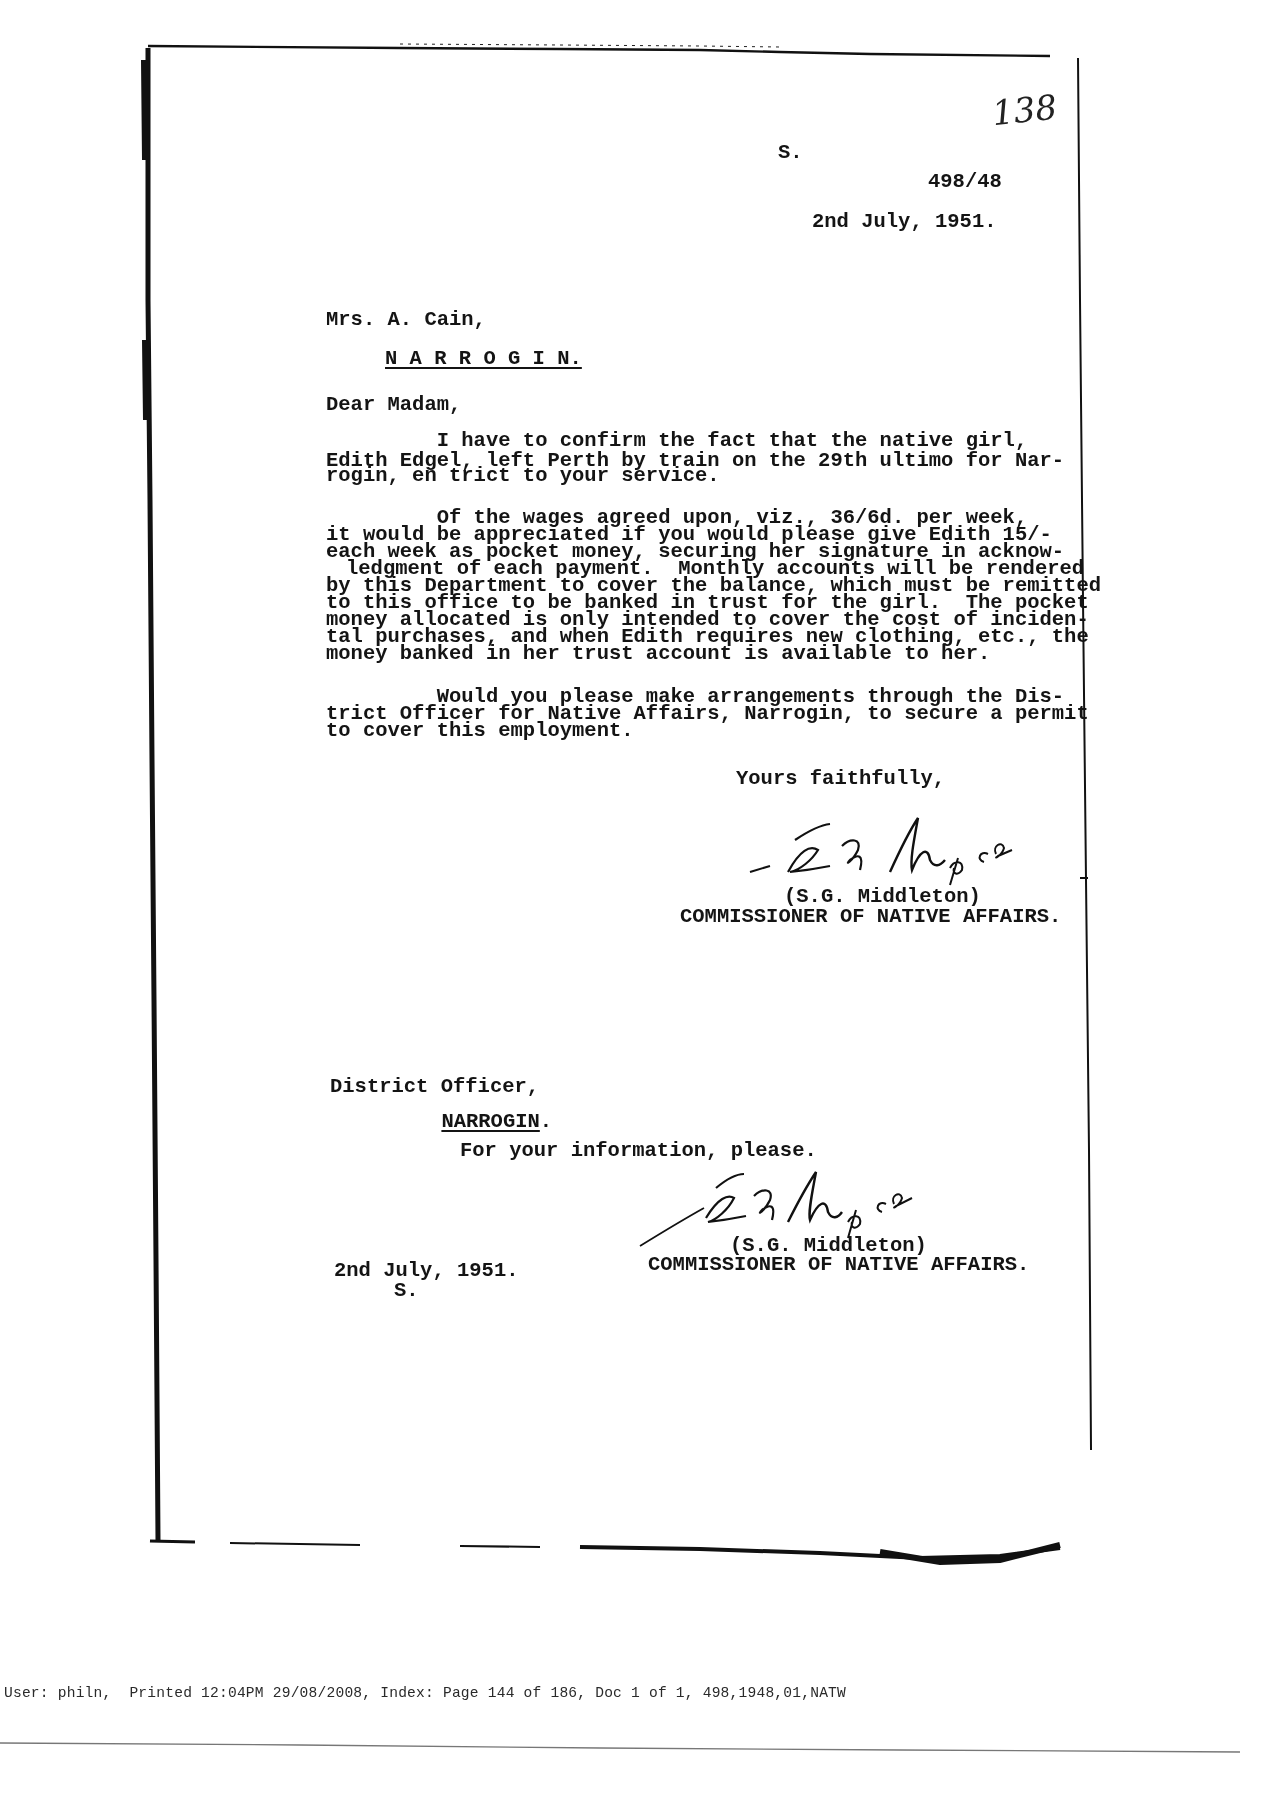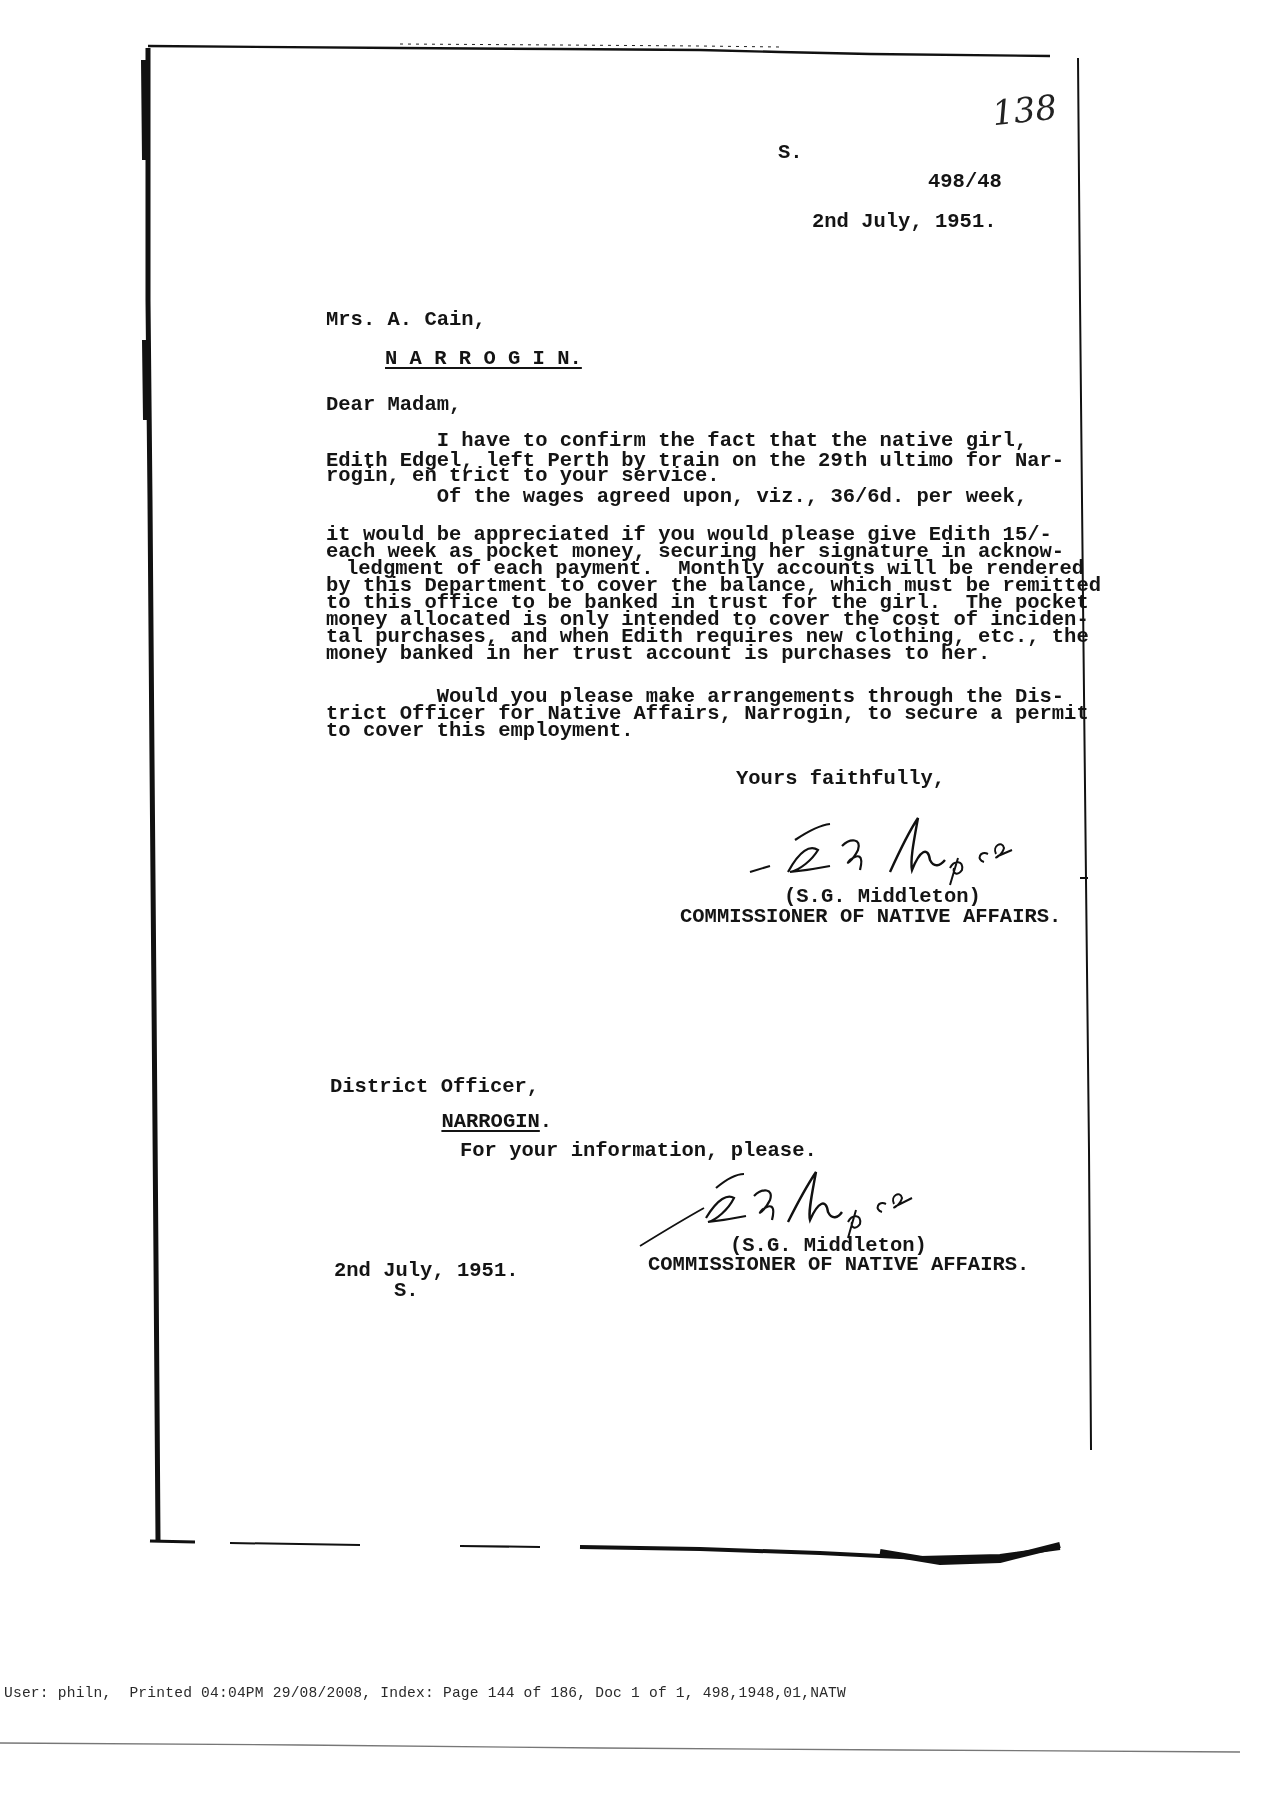--- a/index.html
+++ b/index.html
@@ -65,29 +65,29 @@
 
   <div class="tw" style="left:326px; top:396px;">Dear Madam,</div>
 
   <div>
     <div class="tw" style="left:326px; top:432px;">         I have to confirm the fact that the native girl,</div>
     <div class="tw" style="left:326px; top:452px;">Edith Edgel, left Perth by train on the 29th ultimo for Nar-</div>
     <div class="tw" style="left:326px; top:467px;">rogin, en trict to your service.</div>
   </div>
 
   <div>
-    <div class="tw" style="left:326px; top:488px;">         Of the wages agreed upon, viz., 36/6d. per week,</div>
+    <div class="tw" style="left:326px; top:509px;">         Of the wages agreed upon, viz., 36/6d. per week,</div>
     <div class="tw" style="left:326px; top:526px;">it would be appreciated if you would please give Edith 15/-</div>
     <div class="tw" style="left:326px; top:543px;">each week as pocket money, securing her signature in acknow-</div>
     <div class="tw" style="left:346px; top:560px;">ledgment of each payment.  Monthly accounts will be rendered</div>
     <div class="tw" style="left:326px; top:577px;">by this Department to cover the balance, which must be remitted</div>
     <div class="tw" style="left:326px; top:594px;">to this office to be banked in trust for the girl.  The pocket</div>
     <div class="tw" style="left:326px; top:611px;">money allocated is only intended to cover the cost of inciden-</div>
     <div class="tw" style="left:326px; top:628px;">tal purchases, and when Edith requires new clothing, etc., the</div>
-    <div class="tw" style="left:326px; top:645px;">money banked in her trust account is purchases to her.</div>
+    <div class="tw" style="left:326px; top:645px;">money banked in her trust account is available to her.</div>
   </div>
 
   <div>
     <div class="tw" style="left:326px; top:688px;">         Would you please make arrangements through the Dis-</div>
     <div class="tw" style="left:326px; top:705px;">trict Officer for Native Affairs, Narrogin, to secure a permit</div>
     <div class="tw" style="left:326px; top:722px;">to cover this employment.</div>
   </div>
 
   <div class="tw" style="left:736px; top:770px;">Yours faithfully,</div>
 
@@ -117,13 +117,13 @@
     <path d="M212 54 C216 46, 226 46, 224 56 C220 62, 214 60, 216 54 M220 42 L212 70" stroke="#111" stroke-width="2" fill="none"></path>
     <path d="M250 36 C242 32, 238 42, 246 44 M258 36 C254 28, 264 22, 266 30 C264 38, 254 42, 260 38 L276 30" stroke="#111" stroke-width="2" fill="none"></path>
   </svg>
 
   <div class="tw" style="left:730px; top:1237px;">(S.G. Middleton)</div>
   <div class="tw" style="left:648px; top:1256px;">COMMISSIONER OF NATIVE AFFAIRS.</div>
   <div class="tw" style="left:334px; top:1262px;">2nd July, 1951.</div>
   <div class="tw" style="left:394px; top:1282px;">S.</div>
 </div>
 
-<div class="print-footer">User: philn,  Printed 04:04PM 29/08/2008, Index: Page 144 of 186, Doc 1 of 1, 498,1948,01,NATW</div>
+<div class="print-footer">User: philn,  Printed 12:04PM 29/08/2008, Index: Page 144 of 186, Doc 1 of 1, 498,1948,01,NATW</div>
 
 </body></html>

